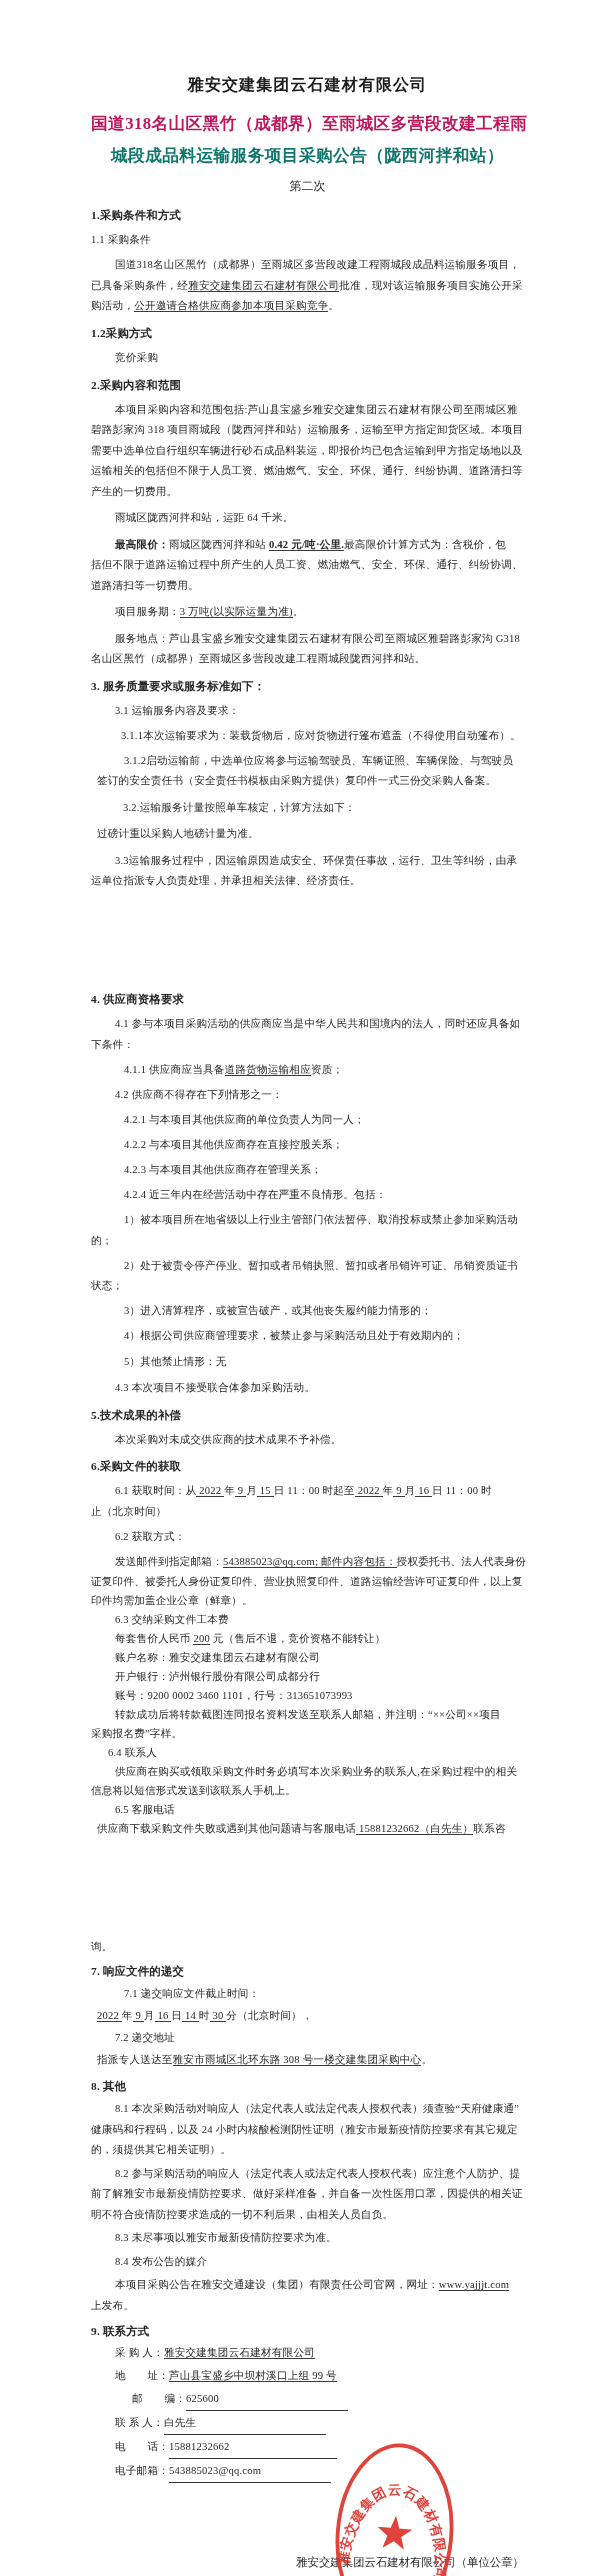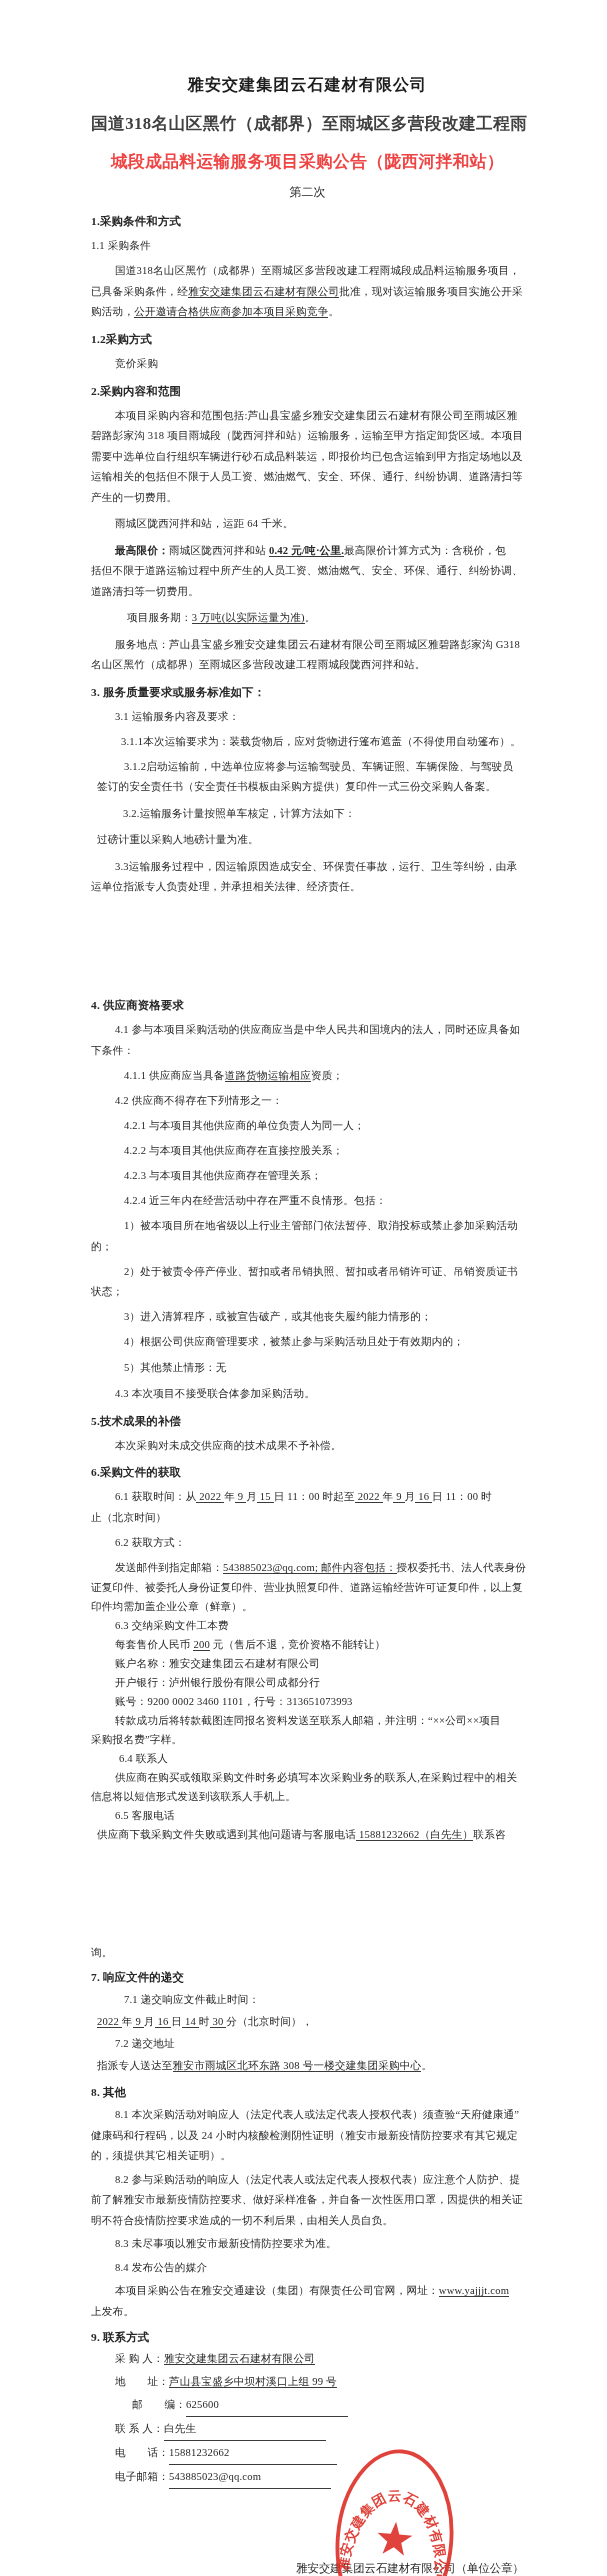--- a/index.html
+++ b/index.html
@@ -48,22 +48,22 @@
   }
 </style>
 </head>
 <body>
 
 <div class="page">
   <div class="content">
 
     <div class="doc-company">雅安交建集团云石建材有限公司</div>
 
-    <div class="doc-title" id="redTitle1" style="color: #404040;">国道318名山区黑竹（成都界）至雨城区多营段改建工程雨</div>
-    <div class="doc-title" id="redTitle2" style="margin-top: 6px; color: #ef4444;">城段成品料运输服务项目采购公告（陇西河拌和站）</div>
+    <div class="doc-title" id="redTitle1" style="color: #be185d;">国道318名山区黑竹（成都界）至雨城区多营段改建工程雨</div>
+    <div class="doc-title" id="redTitle2" style="margin-top: 0px; color: #0f766e;">城段成品料运输服务项目采购公告（陇西河拌和站）</div>
 
     <div class="doc-round">第二次</div>
 
     <div id="doc-body">
         <div class="line h" style="margin-top: 7.6px;"><span>1.采购条件和方式</span></div>
         <div class="line" style="margin-top: 4.6px;"><span>1.1 采购条件</span></div>
         <div class="line" style="margin-left: 24px; margin-top: 4.6px;"><span>国道318名山区黑竹（成都界）至雨城区多营段改建工程雨城段成品料运输服务项目，</span></div>
         <div class="line"><span>已具备采购条件，经</span><span class="u">雅安交建集团云石建材有限公司</span><span>批准，现对该运输服务项目实施公开采</span></div>
         <div class="line"><span>购活动，</span><span class="u">公开邀请合格供应商参加本项目采购竞争</span><span>。</span></div>
         <div class="line h" style="margin-top: 6px;"><span>1.2采购方式</span></div>
@@ -71,21 +71,21 @@
         <div class="line h" style="margin-top: 6px;"><span>2.采购内容和范围</span></div>
         <div class="line" style="margin-left: 24px; margin-top: 4.6px;"><span>本项目采购内容和范围包括:芦山县宝盛乡雅安交建集团云石建材有限公司至雨城区雅</span></div>
         <div class="line"><span>碧路彭家沟 318 项目雨城段（陇西河拌和站）运输服务，运输至甲方指定卸货区域。本项目</span></div>
         <div class="line"><span>需要中选单位自行组织车辆进行砂石成品料装运，即报价均已包含运输到甲方指定场地以及</span></div>
         <div class="line"><span>运输相关的包括但不限于人员工资、燃油燃气、安全、环保、通行、纠纷协调、道路清扫等</span></div>
         <div class="line"><span>产生的一切费用。</span></div>
         <div class="line" style="margin-left: 24px; margin-top: 6px;"><span>雨城区陇西河拌和站，运距 64 千米。</span></div>
         <div class="line" style="margin-left: 24px; margin-top: 6px;"><span class="b">最高限价：</span><span>雨城区陇西河拌和站 </span><span class="u b">0.42 元/吨·公里.</span><span>最高限价计算方式为：含税价，包</span></div>
         <div class="line"><span>括但不限于道路运输过程中所产生的人员工资、燃油燃气、安全、环保、通行、纠纷协调、</span></div>
         <div class="line"><span>道路清扫等一切费用。</span></div>
-        <div class="line" style="margin-left: 36px; margin-top: 6px;"><span>项目服务期：</span><span class="u">3 万吨(以实际运量为准)</span><span>。</span></div>
+        <div class="line" style="margin-left: 24px; margin-top: 6px;"><span>项目服务期：</span><span class="u">3 万吨(以实际运量为准)</span><span>。</span></div>
         <div class="line" style="margin-left: 24px; margin-top: 6px;"><span>服务地点：芦山县宝盛乡雅安交建集团云石建材有限公司至雨城区雅碧路彭家沟 G318</span></div>
         <div class="line"><span>名山区黑竹（成都界）至雨城区多营段改建工程雨城段陇西河拌和站。</span></div>
         <div class="line h" style="margin-top: 6px;"><span>3. 服务质量要求或服务标准如下：</span></div>
         <div class="line" style="margin-left: 24px; margin-top: 4.6px;"><span>3.1 运输服务内容及要求：</span></div>
         <div class="line" style="margin-left: 30px; margin-top: 4.6px;"><span>3.1.1本次运输要求为：装载货物后，应对货物进行篷布遮盖（不得使用自动篷布）。</span></div>
         <div class="line" style="margin-left: 33px; margin-top: 4.6px;"><span>3.1.2启动运输前，中选单位应将参与运输驾驶员、车辆证照、车辆保险、与驾驶员</span></div>
         <div class="line" style="margin-left: 6px;"><span>签订的安全责任书（安全责任书模板由采购方提供）复印件一式三份交采购人备案。</span></div>
         <div class="line" style="margin-left: 32px; margin-top: 6px;"><span>3.2.运输服务计量按照单车核定，计算方法如下：</span></div>
         <div class="line" style="margin-left: 6px; margin-top: 6px;"><span>过磅计重以采购人地磅计量为准。</span></div>
         <div class="line" style="margin-left: 24px; margin-top: 6px;"><span>3.3运输服务过程中，因运输原因造成安全、环保责任事故，运行、卫生等纠纷，由承</span></div>
@@ -117,21 +117,21 @@
         <div class="line" style="margin-left: 24px; margin-top: 4.6px;"><span>发送邮件到指定邮箱：</span><span class="u">543885023@qq.com; 邮件内容包括：</span><span>授权委托书、法人代表身份</span></div>
         <div class="line" style="line-height: 19px;"><span>证复印件、被委托人身份证复印件、营业执照复印件、道路运输经营许可证复印件，以上复</span></div>
         <div class="line" style="line-height: 19px;"><span>印件均需加盖企业公章（鲜章）。</span></div>
         <div class="line" style="margin-left: 24px; line-height: 19px;"><span>6.3 交纳采购文件工本费</span></div>
         <div class="line" style="margin-left: 24px; line-height: 19px;"><span>每套售价人民币 </span><span class="u">200</span><span> 元（售后不退，竞价资格不能转让）</span></div>
         <div class="line" style="margin-left: 24px; line-height: 19px;"><span>账户名称：雅安交建集团云石建材有限公司</span></div>
         <div class="line" style="margin-left: 24px; line-height: 19px;"><span>开户银行：泸州银行股份有限公司成都分行</span></div>
         <div class="line" style="margin-left: 24px; line-height: 19px;"><span>账号：9200 0002 3460 1101，行号：313651073993</span></div>
         <div class="line" style="margin-left: 24px; line-height: 19px;"><span>转款成功后将转款截图连同报名资料发送至联系人邮箱，并注明：“××公司××项目</span></div>
         <div class="line" style="line-height: 19px;"><span>采购报名费”字样。</span></div>
-        <div class="line" style="margin-left: 28px; line-height: 19px;"><span>6.4 联系人</span></div>
+        <div class="line" style="margin-left: 17px; line-height: 19px;"><span>6.4 联系人</span></div>
         <div class="line" style="margin-left: 24px; line-height: 19px;"><span>供应商在购买或领取采购文件时务必填写本次采购业务的联系人,在采购过程中的相关</span></div>
         <div class="line" style="line-height: 19px;"><span>信息将以短信形式发送到该联系人手机上。</span></div>
         <div class="line" style="margin-left: 24px; line-height: 19px;"><span>6.5 客服电话</span></div>
         <div class="line" style="margin-left: 6px; line-height: 19px;"><span>供应商下载采购文件失败或遇到其他问题请与客服电话</span><span class="u"> 15881232662（白先生）</span><span>联系咨</span></div>
         <div class="gap" style="height: 99px;"></div>
         <div class="line"><span>询。</span></div>
         <div class="line h" style="margin-top: 3px;"><span>7. 响应文件的递交</span></div>
         <div class="line" style="margin-left: 33px; margin-top: 3px;"><span>7.1 递交响应文件截止时间：</span></div>
         <div class="line" style="margin-left: 6px; margin-top: 1.5px;"><span class="u"> 2022 </span><span>年</span><span class="u"> 9 </span><span>月</span><span class="u"> 16 </span><span>日</span><span class="u"> 14 </span><span>时</span><span class="u"> 30 </span><span>分（北京时间），</span></div>
         <div class="line" style="margin-left: 24px; margin-top: 1.5px;"><span>7.2 递交地址</span></div>

